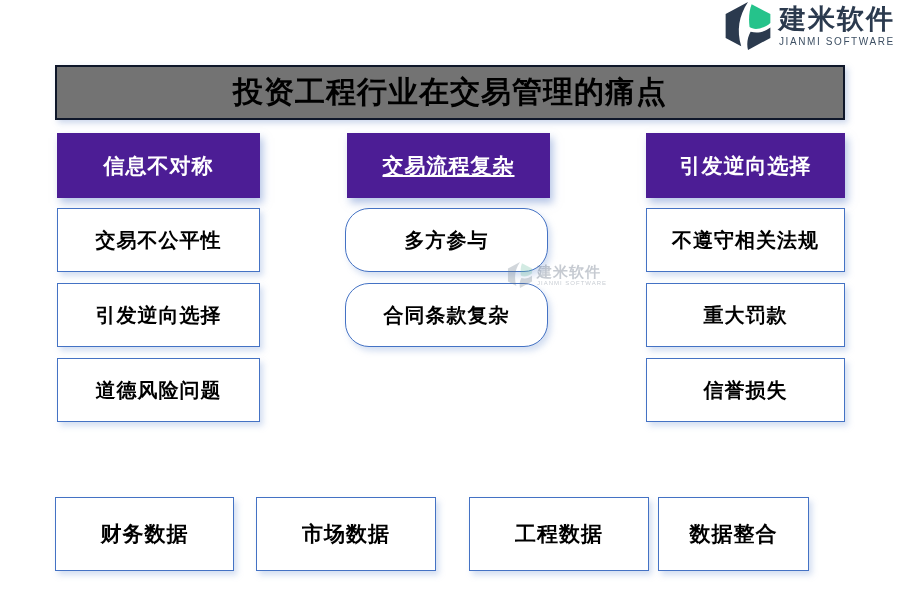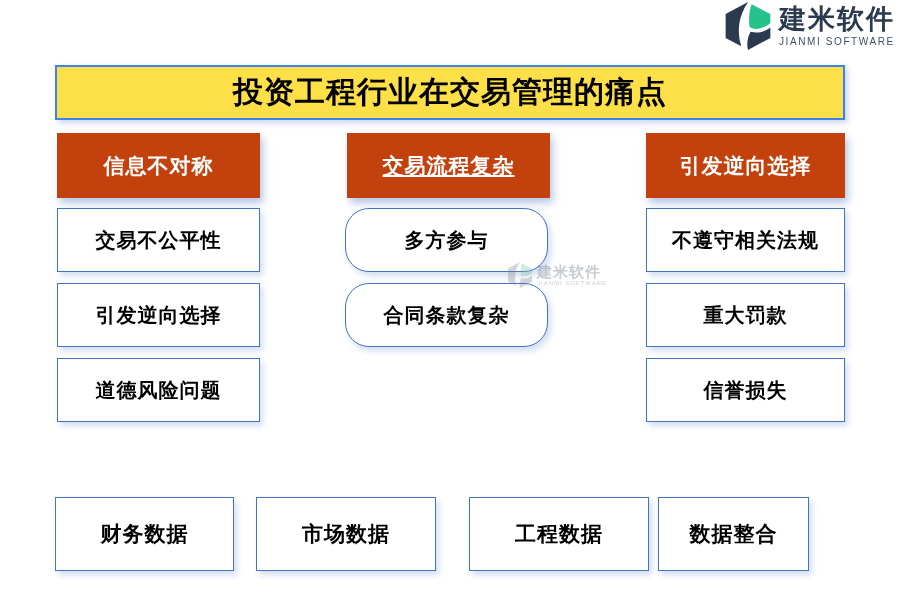--- a/index.html
+++ b/index.html
@@ -37,32 +37,32 @@
     letter-spacing: 1.6px;
     margin-top: 2px;
     white-space: nowrap;
   }
 
   
   .title-box {
     position: absolute;
     left: 55px; top: 65px;
     width: 790px; height: 55px;
-    background: #fde047;
-    border: 2px solid #3b82f6;
+    background: #737373;
+    border: 2px solid #0f172a;
     box-shadow: 3px 3px 6px rgba(110,140,200,0.35);
     display: flex; align-items: center; justify-content: center;
     font-size: 30px; font-weight: bold; color: #000000;
     letter-spacing: 1px;
   }
 
   
   .blue-box {
     position: absolute;
-    background: #c2410c;
+    background: #4c1d95;
     color: #ffffff;
     font-weight: bold;
     display: flex; align-items: center; justify-content: center;
     box-shadow: 3px 5px 8px rgba(120,150,210,0.55);
   }
   .col-header { top: 133px; height: 65px; font-size: 21px; letter-spacing: 1px; }
   .hdr-1 { left: 57px;  width: 203px; }
   .hdr-2 { left: 347px; width: 203px; text-decoration: underline; }
   .hdr-3 { left: 646px; width: 199px; }
 

